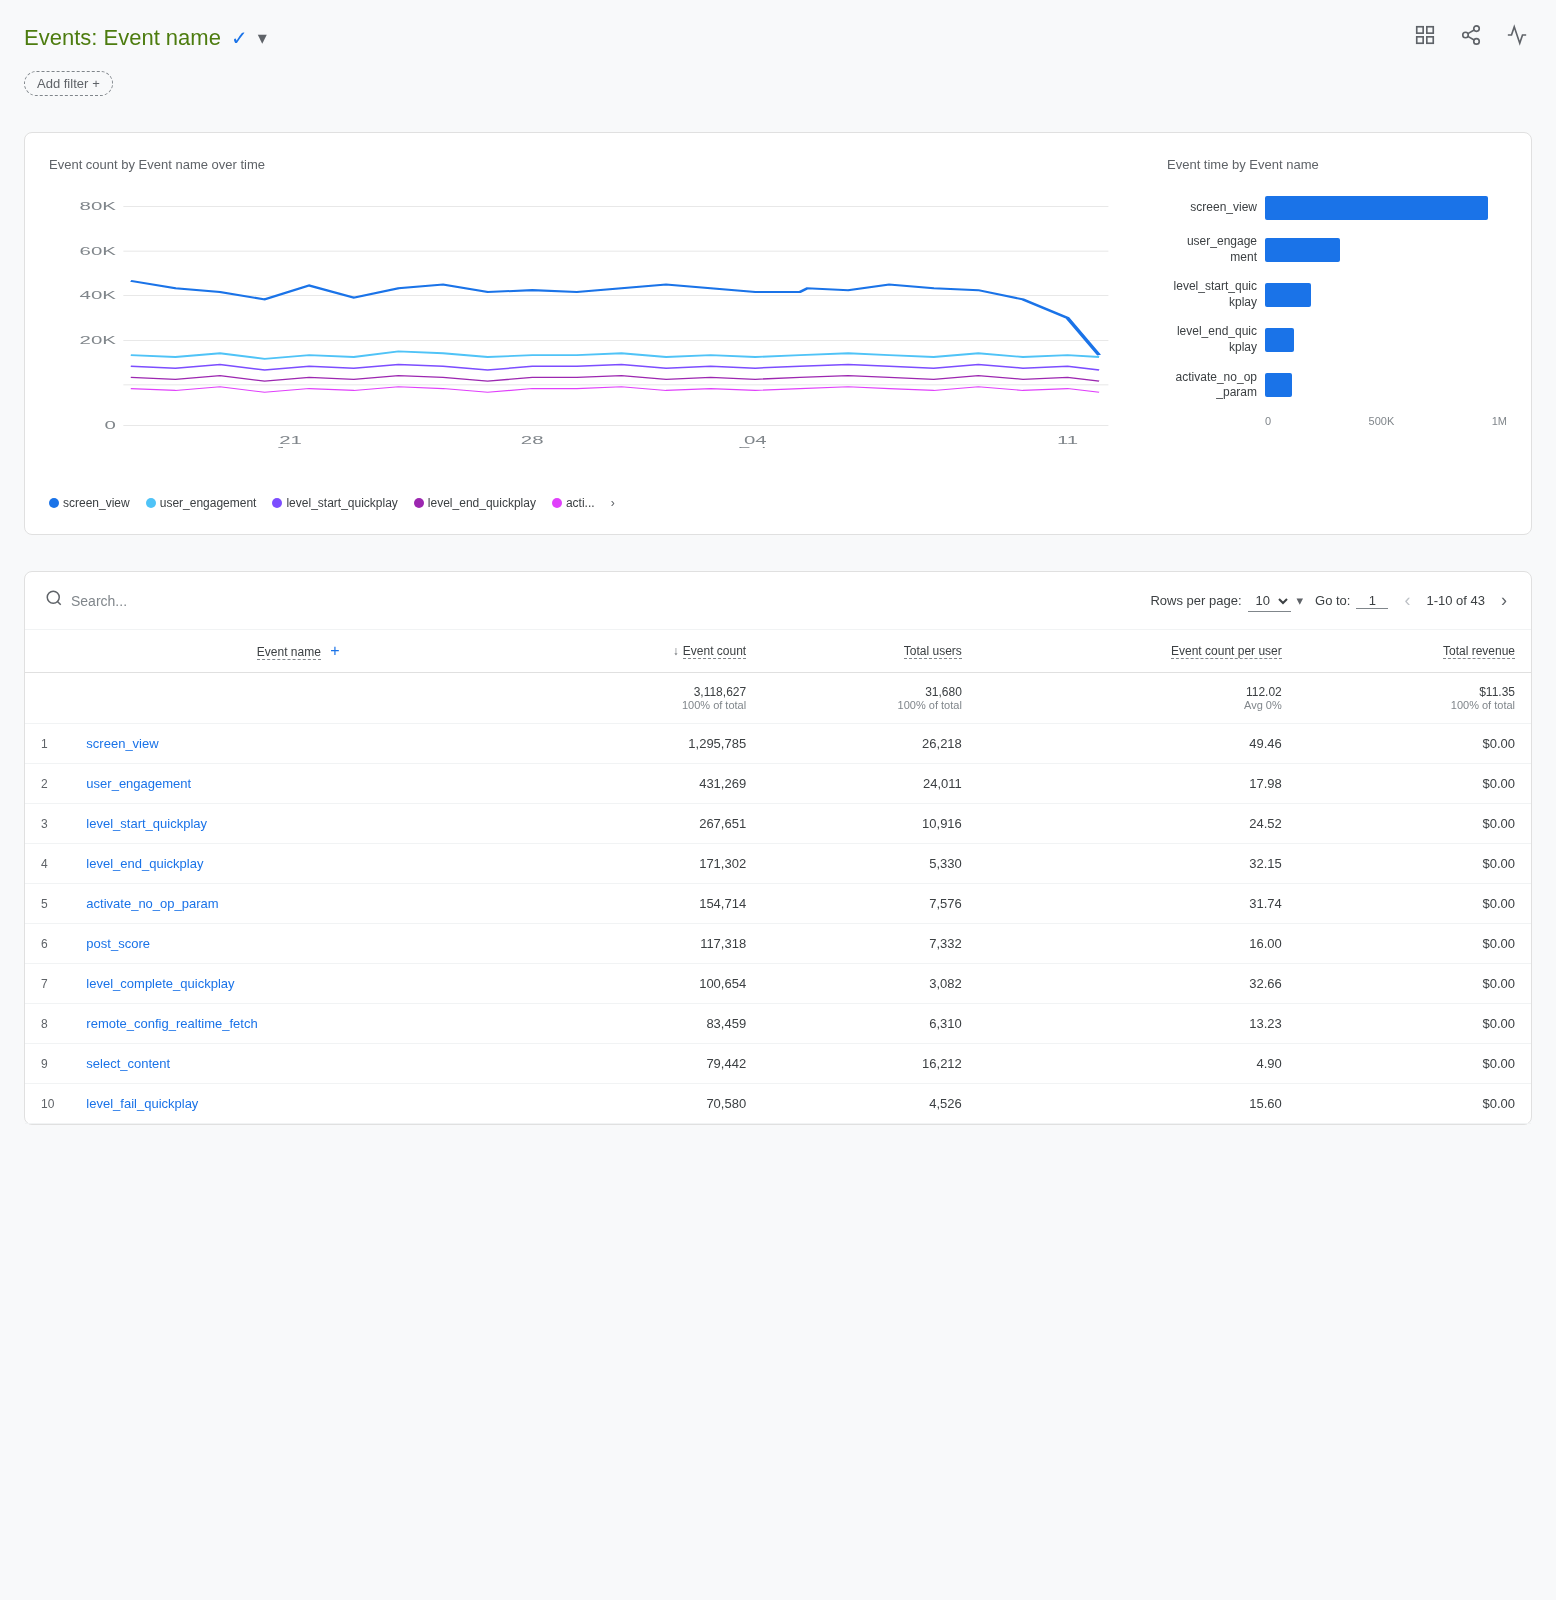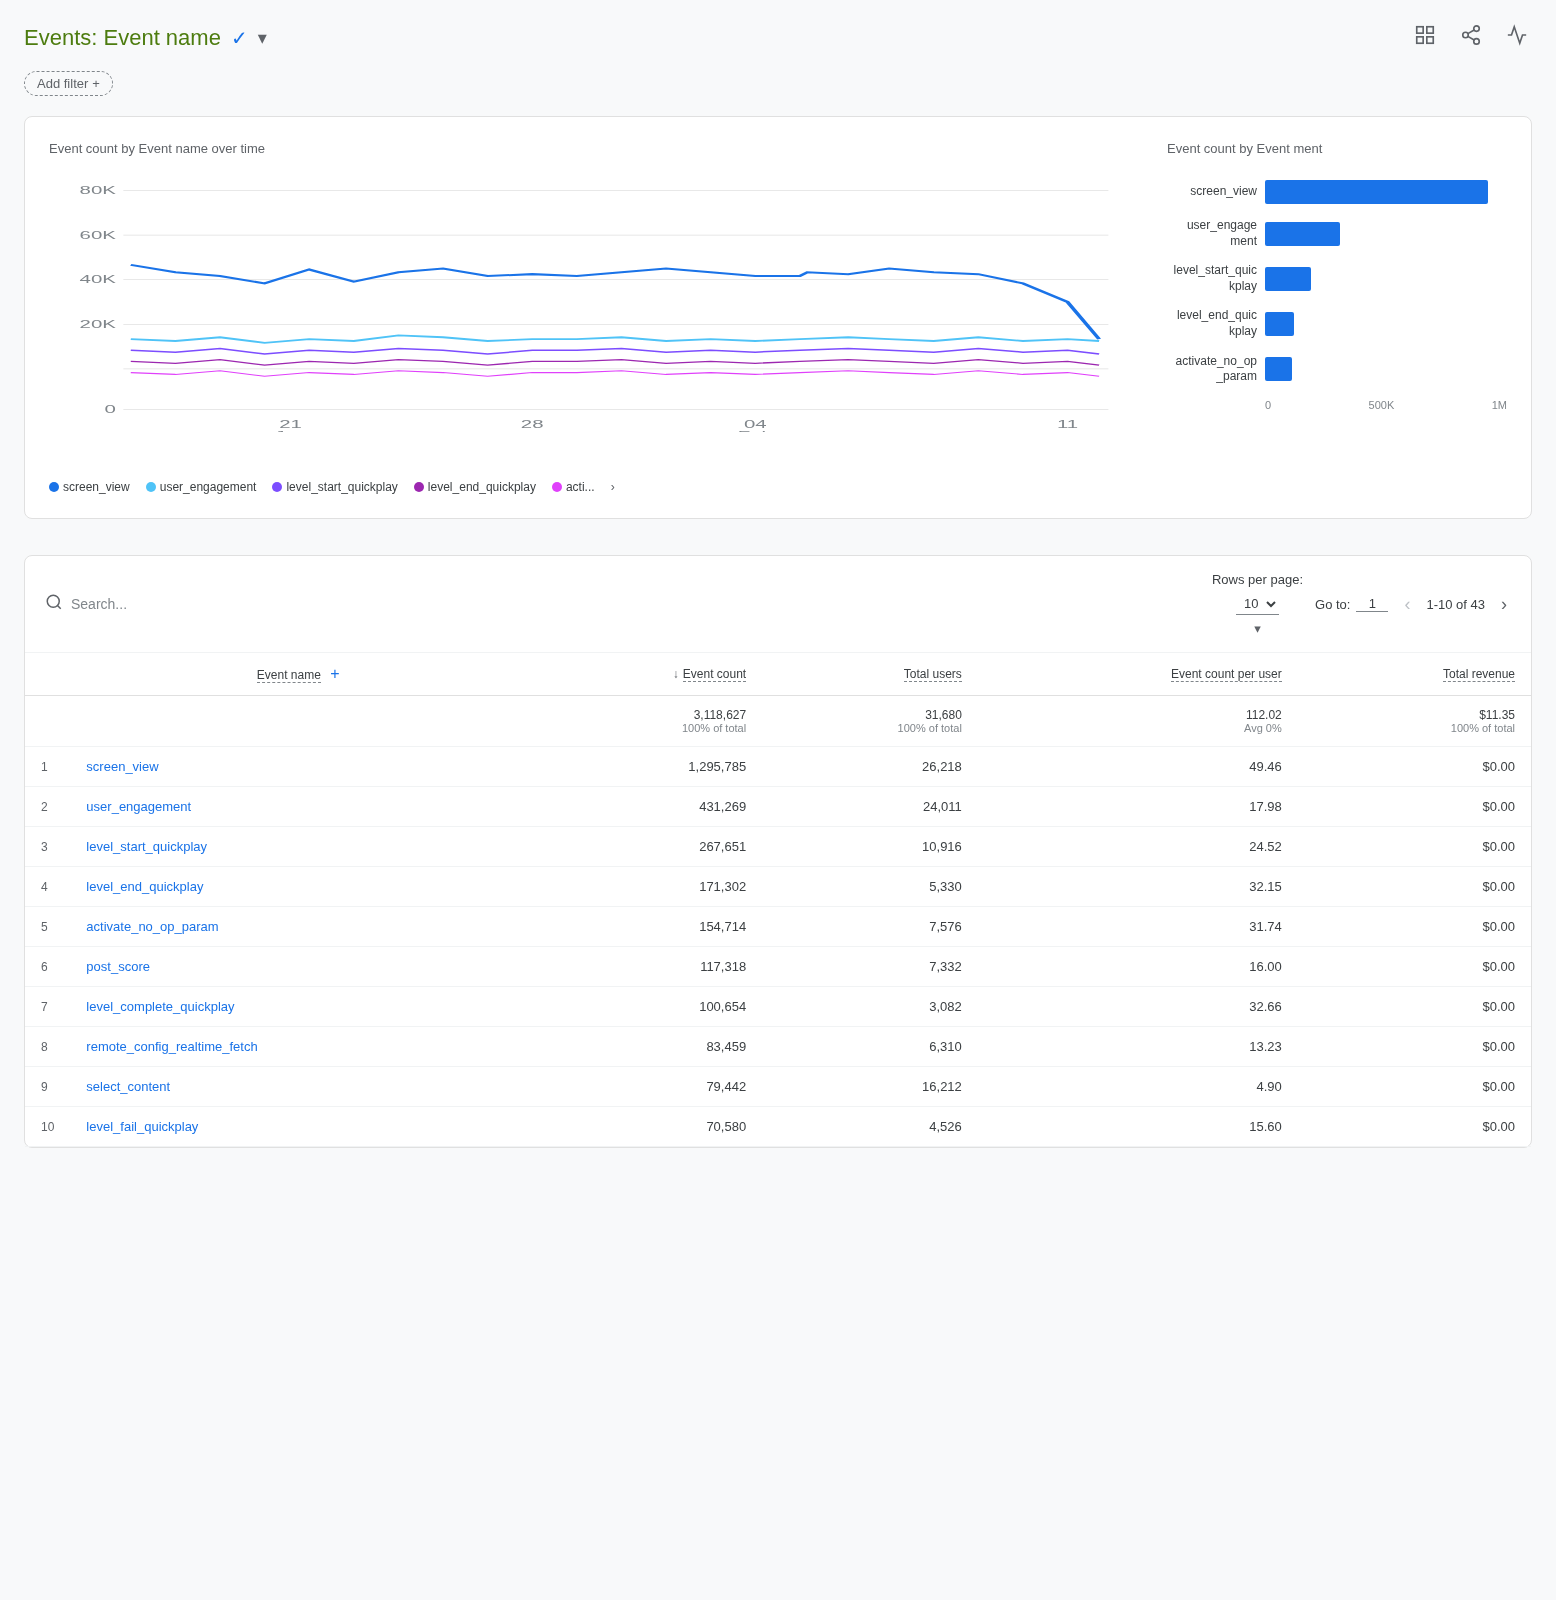--- a/index.html
+++ b/index.html
@@ -8,21 +8,21 @@
     .page-container { padding: 20px 24px; max-width: 1556px; }
 
     .header-row { display: flex; align-items: center; justify-content: space-between; margin-bottom: 16px; }
     .title-area { display: flex; align-items: center; gap: 10px; }
     .page-title { font-size: 22px; font-weight: 400; color: #4d7c0f; }
     .verified-icon { color: #1a73e8; font-size: 20px; }
     .dropdown-btn { border: none; background: none; cursor: pointer; font-size: 18px; color: #5f6368; }
     .header-actions { display: flex; gap: 16px; }
     .header-btn { background: none; border: none; cursor: pointer; color: #5f6368; font-size: 20px; padding: 4px; }
 
-    .filter-row { margin-bottom: 20px; }
+    .filter-row { margin-bottom: 36px; }
     .add-filter-btn { display: inline-flex; align-items: center; gap: 4px; border: 1.5px dashed #80868b; background: none; border-radius: 16px; padding: 4px 12px; cursor: pointer; color: #5f6368; font-size: 13px; }
 
     .charts-card { background: #fff; border: 1px solid #e0e0e0; border-radius: 8px; padding: 24px; margin-bottom: 36px; }
     .charts-inner { display: flex; gap: 40px; }
     .chart-left { flex: 1; min-width: 0; }
     .chart-right { flex: 0 0 340px; }
     .chart-title { font-size: 13px; color: #5f6368; margin-bottom: 16px; }
 
     
     .line-chart-area { position: relative; height: 300px; }
@@ -43,21 +43,21 @@
     .bar-x-axis { display: flex; justify-content: space-between; font-size: 11px; color: #80868b; margin-top: 4px; margin-left: 98px; }
 
     
     .table-section { background: #fff; border: 1px solid #e0e0e0; border-radius: 8px; padding: 0; }
     .table-toolbar { display: flex; align-items: center; padding: 16px 20px; gap: 16px; border-bottom: 1px solid #f1f3f4; }
     .search-box { display: flex; align-items: center; gap: 8px; flex: 1; }
     .search-input { border: none; outline: none; font-size: 14px; color: #ec4899; width: 100%; background: transparent; }
     .search-input::placeholder { color: #80868b; }
     .search-icon-wrap { color: #5f6368; font-size: 18px; }
     .pagination-controls { display: flex; align-items: center; gap: 12px; font-size: 13px; color: #3c4043; white-space: nowrap; }
-    .rows-per-page { display: flex; align-items: center; gap: 6px; flex-direction: column; }
+    .rows-per-page { display: flex; align-items: center; gap: 6px; }
     .rows-select { border: none; border-bottom: 1px solid #80868b; background: none; font-size: 13px; cursor: pointer; padding: 2px 4px; color: #3c4043; }
     .goto-box { display: flex; align-items: center; gap: 6px; }
     .goto-input { width: 32px; border: none; border-bottom: 1px solid #80868b; text-align: center; font-size: 13px; background: none; color: #3c4043; }
     .page-info { color: #3c4043; }
     .nav-btn { background: none; border: none; cursor: pointer; color: #5f6368; font-size: 18px; padding: 2px 4px; }
     .nav-btn:disabled { color: #bdc1c6; cursor: default; }
 
     
     .data-table { width: 100%; border-collapse: collapse; }
     .data-table th { padding: 12px 16px; text-align: center; font-size: 12px; font-weight: 500; color: #3c4043; border-bottom: 1px solid #e0e0e0; position: relative; white-space: nowrap; }
@@ -175,21 +175,21 @@
           </div>
           <div class="legend-item">
             <span class="legend-dot" style="background:#e040fb;"></span>
             <span>acti...</span>
           </div>
           <span class="legend-more">›</span>
         </div>
       </div>
 
       <div class="chart-right">
-        <div class="chart-title">Event count by Event ment</div>
+        <div class="chart-title">Event time by Event name</div>
         <div class="bar-chart-area">
 
           <div class="bar-row">
             <div class="bar-label">screen_view</div>
             <div class="bar-track">
               <div class="bar-fill" style="width:92%;"></div>
             </div>
           </div>
 
           <div class="bar-row">

